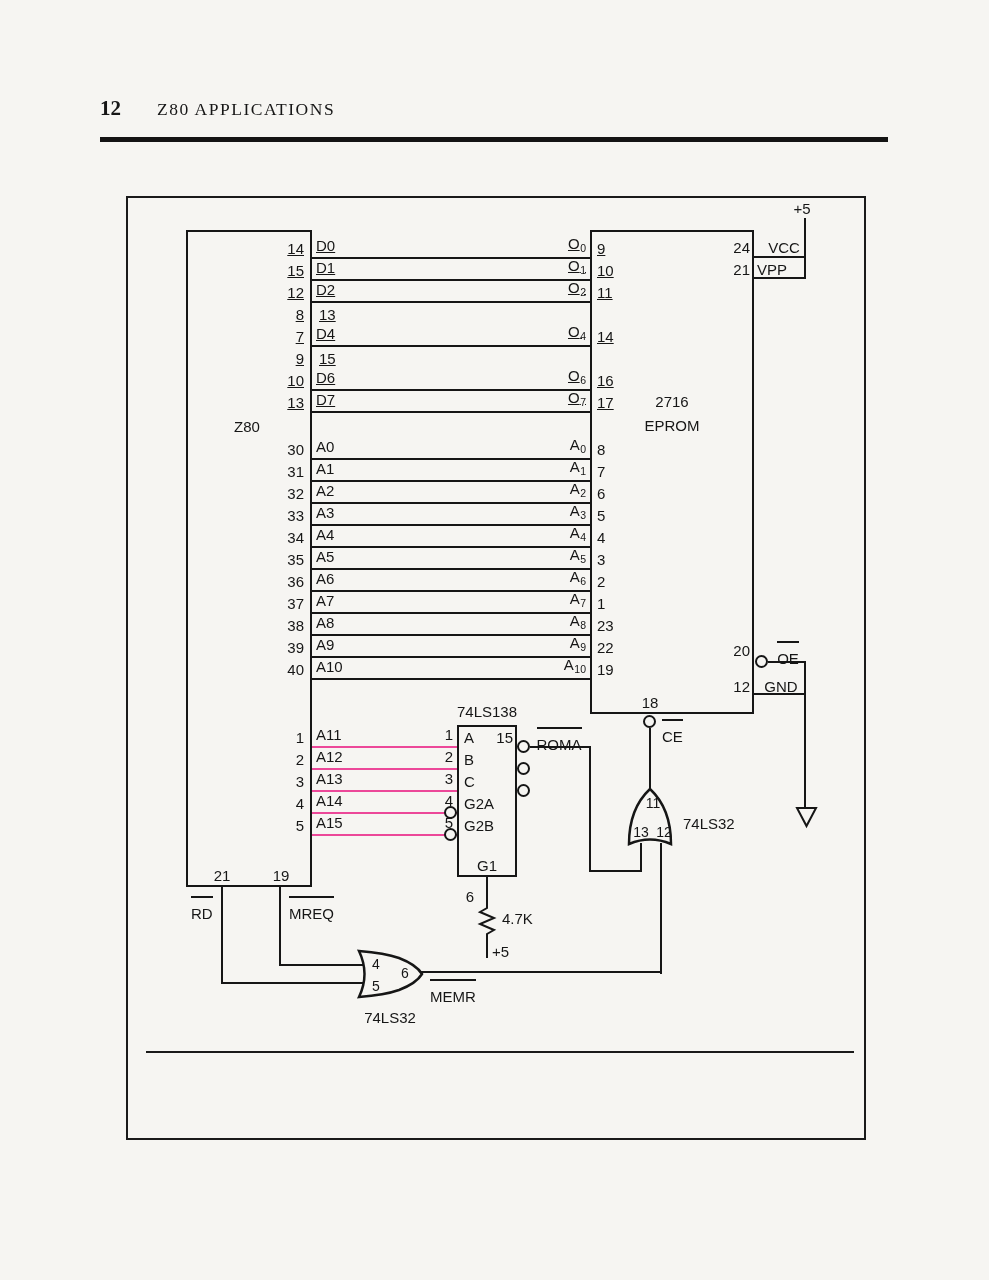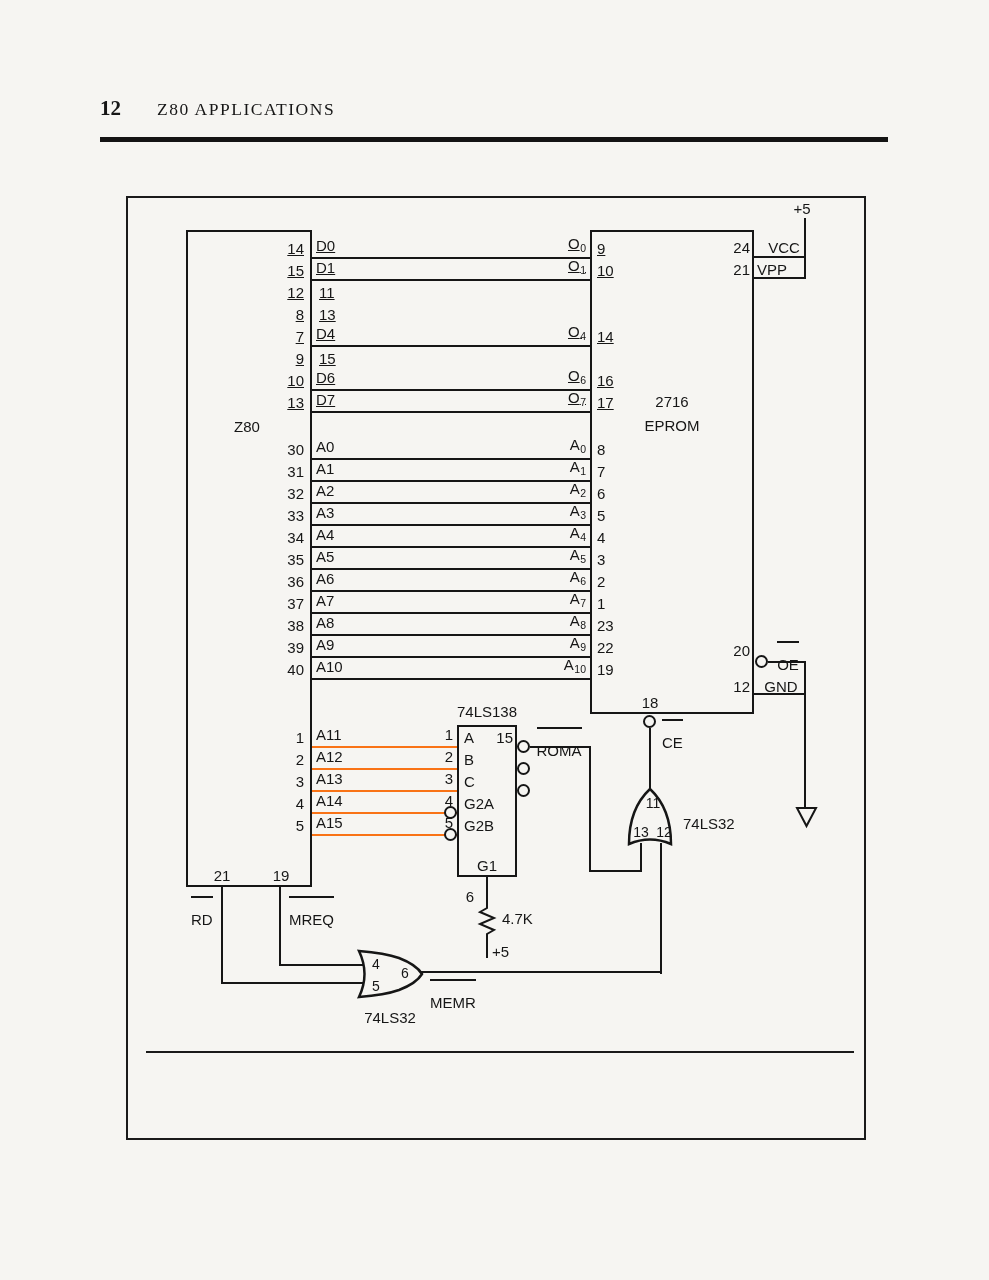--- a/index.html
+++ b/index.html
@@ -8,21 +8,21 @@
     position: relative;
     width: 989px; height: 1280px;
     background: #f6f5f2;
     font-family: "Liberation Sans", sans-serif;
     color: #161616;
     overflow: hidden;
   }
   .lab { position:absolute; font-size:15px; line-height:16px; height:16px; white-space:nowrap; }
   .ctr { text-align:center; }
   .rgt { text-align:right; }
-  .ov  { display:inline-block; border-top:2px solid #161616; padding-top:14px; line-height:15px; }
+  .ov  { display:inline-block; border-top:2px solid #161616; padding-top:8px; line-height:15px; }
   .wire-h { position:absolute; height:2px; background:#161616; }
   .wire-v { position:absolute; width:2px;  background:#161616; }
   .bubble {
     position:absolute; width:13px; height:13px;
     border:2px solid #161616; border-radius:50%;
     background:#f6f5f2; z-index:5;
   }
   .chipbox { position:absolute; border:2px solid #161616; background:transparent; }
 
   
@@ -32,21 +32,21 @@
 
   
   .frame { position:absolute; left:126px; top:196px; width:740px; height:944px; border:2px solid #1a1a1a; }
 
   
   .busgrp { position:absolute; left:186px; }
   .row { display:flex; height:22px; align-items:center; font-size:15px; }
   .c-zpin { width:126px; text-align:right; padding-right:8px; }
   .c-wire { position:relative; width:278px; height:100%; border-bottom:2px solid #161616;
             display:flex; justify-content:space-between; align-items:flex-end; padding:0 4px 3px 4px; }
-  .c-wire-d { position:relative; width:145px; height:100%; border-bottom:2px solid #f97316;
+  .c-wire-d { position:relative; width:145px; height:100%; border-bottom:2px solid #ec4899;
             display:flex; justify-content:space-between; align-items:flex-end; padding:0 4px 3px 4px; }
   .c-dlabel { width:60px; padding-left:7px; }
   .c-epin { width:66px; padding-left:7px; }
   .sub { font-size:10.5px; vertical-align:-3px; margin-left:0.5px; }
 
   .cap-sep { position:absolute; left:146px; top:1051px; width:708px; height:2px; background:#1a1a1a; }
   .caption {
     position:absolute; left:150px; top:1059px; width:702px;
     font-family:"Liberation Serif", serif; font-style:italic;
     font-size:17px; line-height:23px; text-align:justify;
@@ -112,20 +112,24 @@
         <span class="c-zpin">15</span>
         <span class="c-wire">
           <span>D1</span>
           <span><span>O</span><sub class="sub">1</sub></span>
         </span>
         <span class="c-epin">10</span>
       </div>
 
       <div class="row">
         <span class="c-zpin">12</span>
+        <span class="c-wire">
+          <span>D2</span>
+          <span><span>O</span><sub class="sub">2</sub></span>
+        </span>
         <span class="c-epin">11</span>
       </div>
 
       <div class="row">
         <span class="c-zpin">8</span>
         <span class="c-epin">13</span>
       </div>
 
       <div class="row">
         <span class="c-zpin">7</span>

